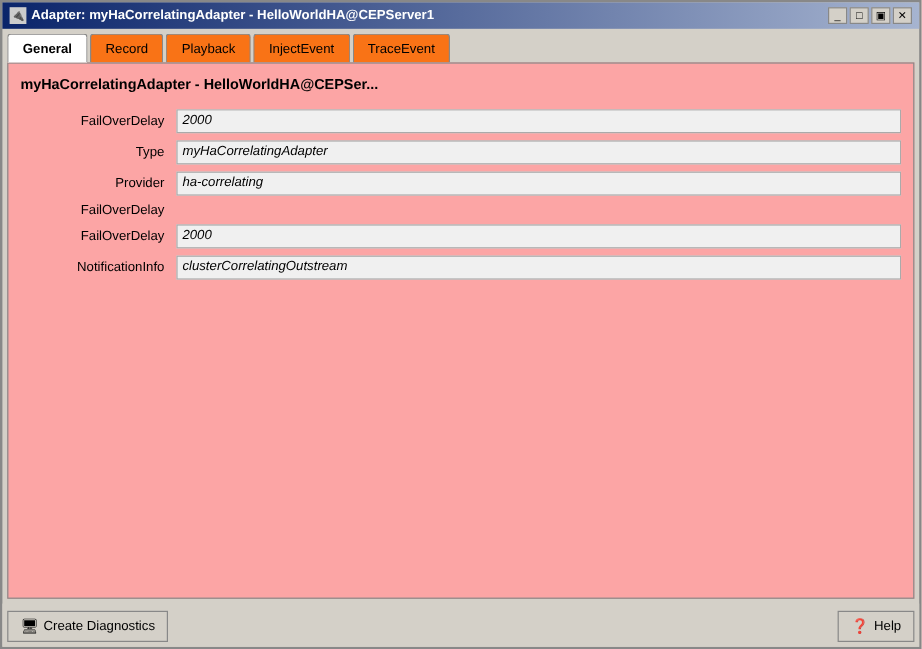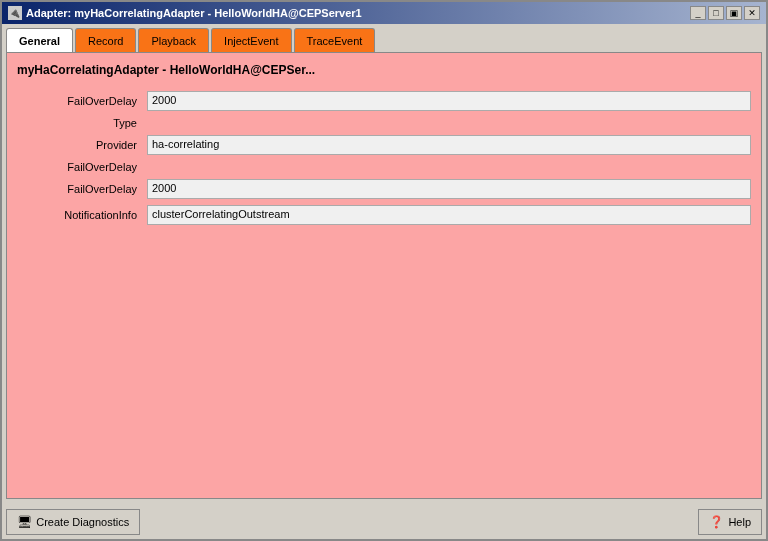--- a/index.html
+++ b/index.html
@@ -129,20 +129,21 @@
     .form-input {
       flex: 1;
       height: 20px;
       background: #f0f0f0;
       border: 1px solid #aaa;
       padding: 2px 4px;
       font-size: 11px;
       overflow: hidden;
       white-space: nowrap;
       text-overflow: ellipsis;
+      font-style: italic;
     }
     .bottom-bar {
       display: flex;
       justify-content: space-between;
       align-items: center;
       padding: 6px 4px 4px 4px;
       background: #d4d0c8;
       flex-shrink: 0;
     }
     .btn {
@@ -189,20 +190,21 @@
     <div class="tab-content">
       <div class="page-title">myHaCorrelatingAdapter - HelloWorldHA@CEPSer...</div>
 
       <div class="form-area">
       <div class="form-row">
             <div class="form-label">FailOverDelay</div>
             <div class="form-input" title="2000">2000</div>
           </div>
           <div class="form-row">
             <div class="form-label">Type</div>
+            <div class="form-input" title="myHaCorrelatingAdapter">myHaCorrelatingAdapter</div>
           </div>
           <div class="form-row">
             <div class="form-label">Provider</div>
             <div class="form-input" title="ha-correlating">ha-correlating</div>
           </div>
           <div class="form-row">
             <div class="form-label">FailOverDelay</div>
           </div>
           <div class="form-row">
             <div class="form-label">FailOverDelay</div>

